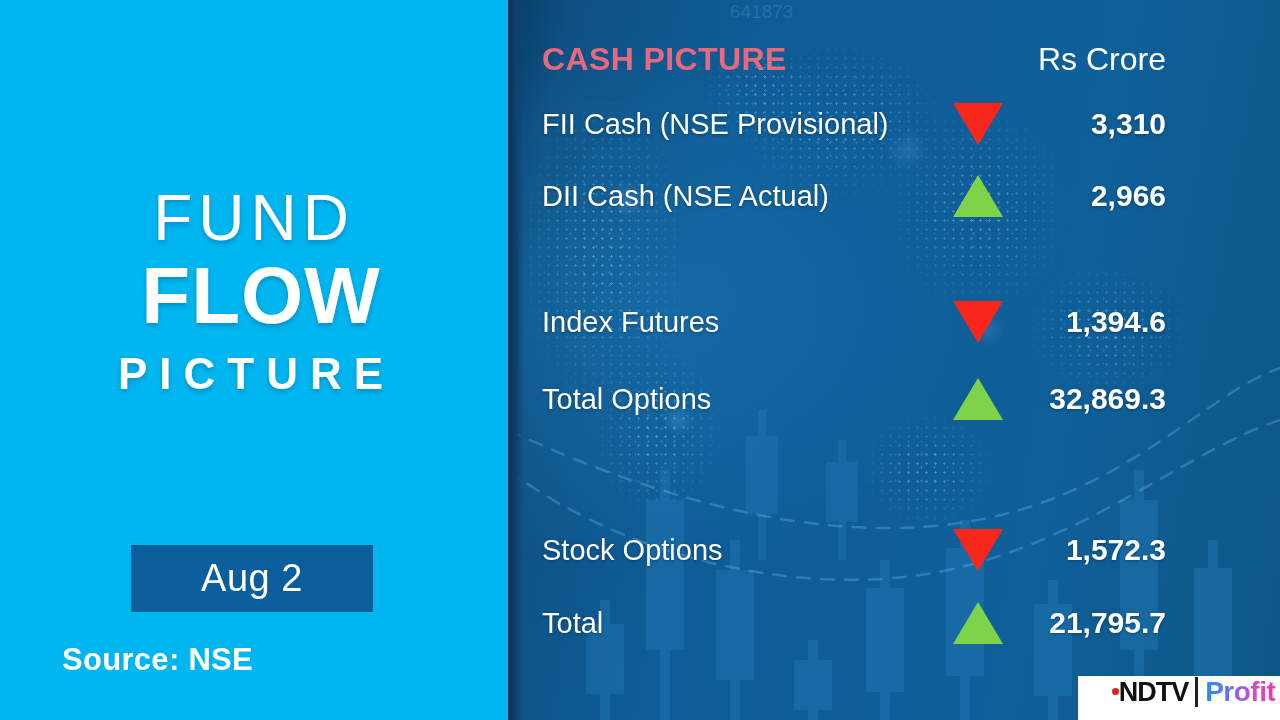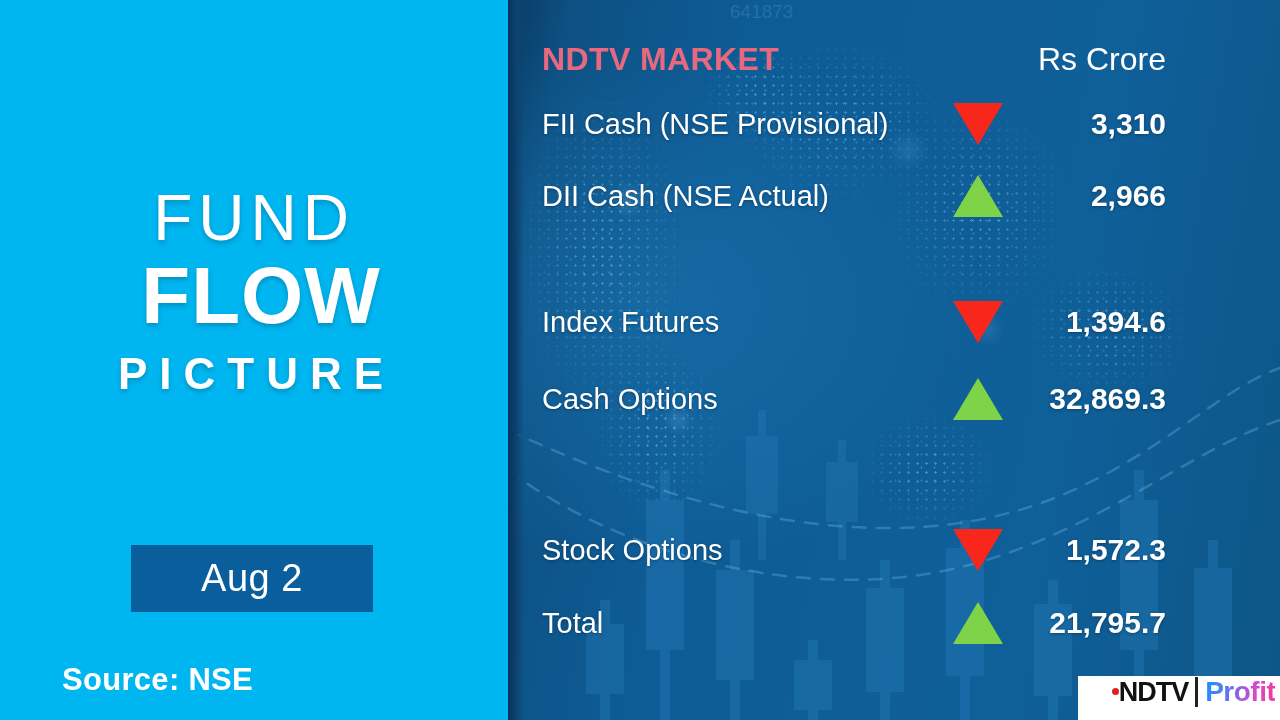--- a/index.html
+++ b/index.html
@@ -51,21 +51,21 @@
     width:242px; height:67px;
     background:#0b5e9c;
     display:flex; align-items:center; justify-content:center;
   }
   .date-badge-text {
     color:#ffffff; font-size:38px; font-weight:400; letter-spacing:.5px;
   }
 
   .source-text {
     position:absolute;
-    left:62px; top:662px;
+    left:62px; top:642px;
     color:#ffffff; font-size:31px; font-weight:700; letter-spacing:.3px;
   }
 
   
   .right-panel {
     position:absolute; left:508px; top:0;
     width:772px; height:720px;
     overflow:hidden;
     background:
       radial-gradient(ellipse 70% 60% at 18% 42%, rgba(28,118,178,.55) 0%, rgba(20,95,150,0) 62%),
@@ -237,21 +237,21 @@
       </g>
       <g opacity="0.17" fill="#8fd0f2" font-family="Liberation Sans, sans-serif" font-size="19">
         <text x="222" y="18">641873</text>
       </g>
     </svg>
 
     <div class="right-seam"></div>
 
     <div class="content">
 
-      <div class="hdr-title">NDTV MARKET</div>
+      <div class="hdr-title">CASH PICTURE</div>
       <div class="hdr-unit">Rs Crore</div>
 
       <div class="row" style="top:102px">
         <div class="row-label">FII Cash (NSE Provisional)</div>
         <div class="row-arrow">
           <span class="tri tri-down"></span>
         </div>
         <div class="row-value">3,310</div>
       </div>
 
@@ -265,21 +265,21 @@
 
       <div class="row" style="top:300px">
         <div class="row-label">Index Futures</div>
         <div class="row-arrow">
           <span class="tri tri-down"></span>
         </div>
         <div class="row-value">1,394.6</div>
       </div>
 
       <div class="row" style="top:377px">
-        <div class="row-label">Cash Options</div>
+        <div class="row-label">Total Options</div>
         <div class="row-arrow">
           <span class="tri tri-up"></span>
         </div>
         <div class="row-value">32,869.3</div>
       </div>
 
 
       <div class="row" style="top:528px">
         <div class="row-label">Stock Options</div>
         <div class="row-arrow">

